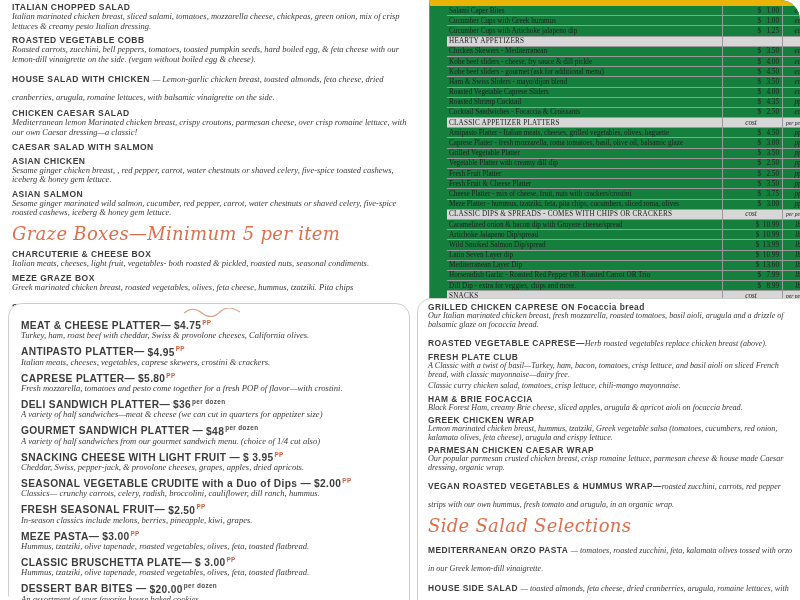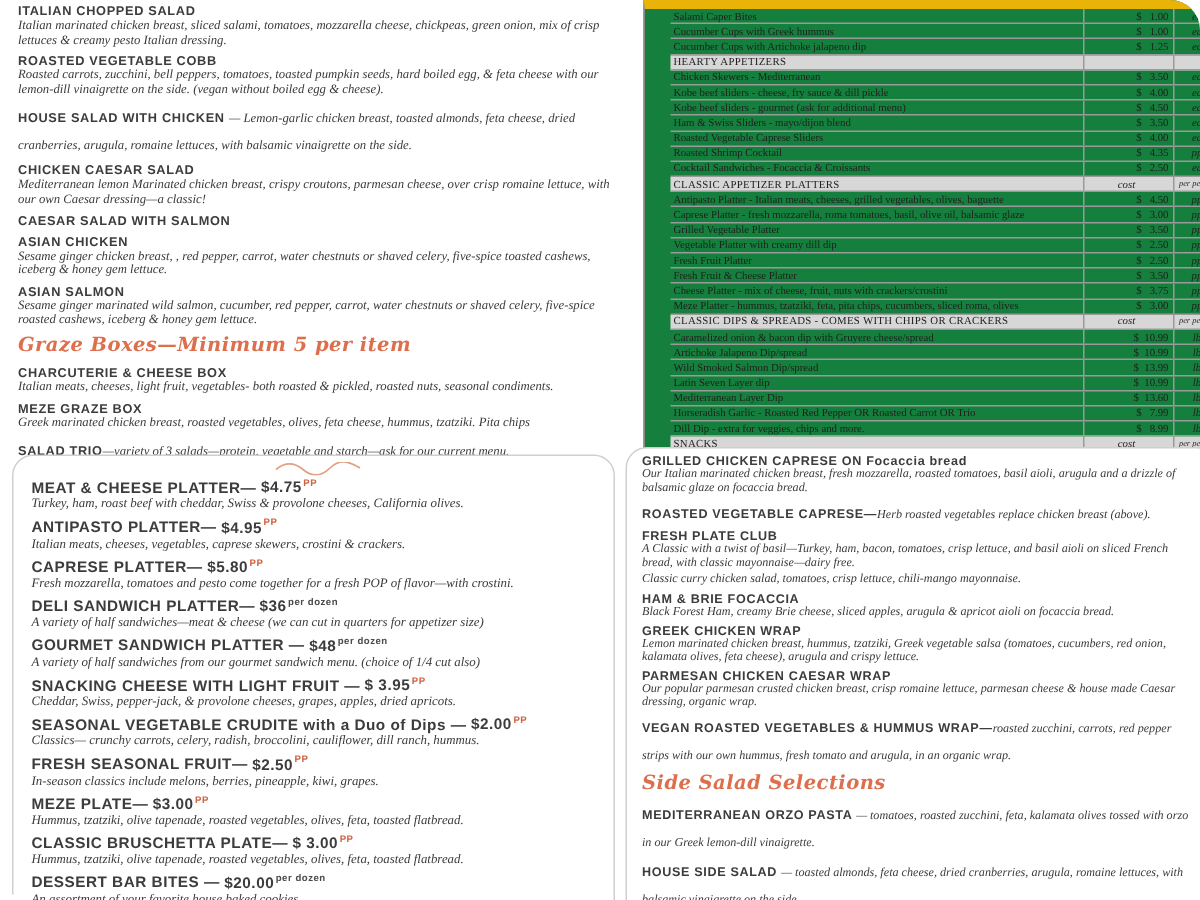--- a/index.html
+++ b/index.html
@@ -7,22 +7,22 @@
         font-family:"Liberation Serif",serif;color:#333;border-radius:20px;}
 
   
   .col-tl{position:absolute;left:12px;top:2px;width:402px;}
   .mi{margin-bottom:4px;}
   .mi .nm{display:block;font-family:"Liberation Sans",sans-serif;font-weight:700;
           font-size:8.5px;letter-spacing:.45px;color:#3c3c3c;}
   .mi .ds{display:block;font-family:"Liberation Serif",serif;font-style:italic;
           font-size:8.5px;line-height:1.13;color:#3a3a3a;}
   .mi.inline .nm,.mi.inline .ds{display:inline;}
-  .script{font-family:"DejaVu Serif",serif;font-style:italic;font-weight:700;
-          color:#dd6f4d;font-size:13px;margin:5px 0 5px;letter-spacing:.3px;}
+  .script{font-family:"DejaVu Serif",serif;font-style:italic;font-weight:400;
+          color:#dd6f4d;font-size:18px;margin:5px 0 5px;letter-spacing:.3px;}
 
   
   .tbl{position:absolute;left:429px;top:0;width:366px;border-left:1px solid #888;
        border-right:1px solid #888;border-top:6px solid #eab308;background:#15803d;padding-left:17px;}
   .trow{display:flex;align-items:center;height:9.2px;border-bottom:1px solid #9a9a9a;
         font-size:7.2px;color:#1e1e1e;}
   .trow .c1{flex:1;padding:0 2px;border-right:1px solid #9a9a9a;white-space:nowrap;
         overflow:hidden;height:100%;display:flex;align-items:center;}
   .trow .c2{width:56px;border-right:1px solid #9a9a9a;height:100%;display:flex;
         align-items:center;justify-content:flex-end;padding-right:3px;white-space:pre;}
@@ -351,21 +351,21 @@
 
         <div class="bl-item">
           <div class="bl-head">
             <span>FRESH SEASONAL FRUIT—</span><span class="pr">$2.50</span><sup class="un pp">PP</sup>
           </div>
           <div class="bl-ds">In-season classics include melons, berries, pineapple, kiwi, grapes.</div>
         </div>
 
         <div class="bl-item">
           <div class="bl-head">
-            <span>MEZE PLATE—</span><span class="pr">$3.00</span><sup class="un pp">PP</sup>
+            <span>MEZE PASTA—</span><span class="pr">$3.00</span><sup class="un pp">PP</sup>
           </div>
           <div class="bl-ds">Hummus, tzatziki, olive tapenade, roasted vegetables, olives, feta, toasted flatbread.</div>
         </div>
 
         <div class="bl-item">
           <div class="bl-head">
             <span>CLASSIC BRUSCHETTA PLATE—</span><span class="pr">$ 3.00</span><sup class="un pp">PP</sup>
           </div>
           <div class="bl-ds">Hummus, tzatziki, olive tapenade, roasted vegetables, olives, feta, toasted flatbread.</div>
         </div>

